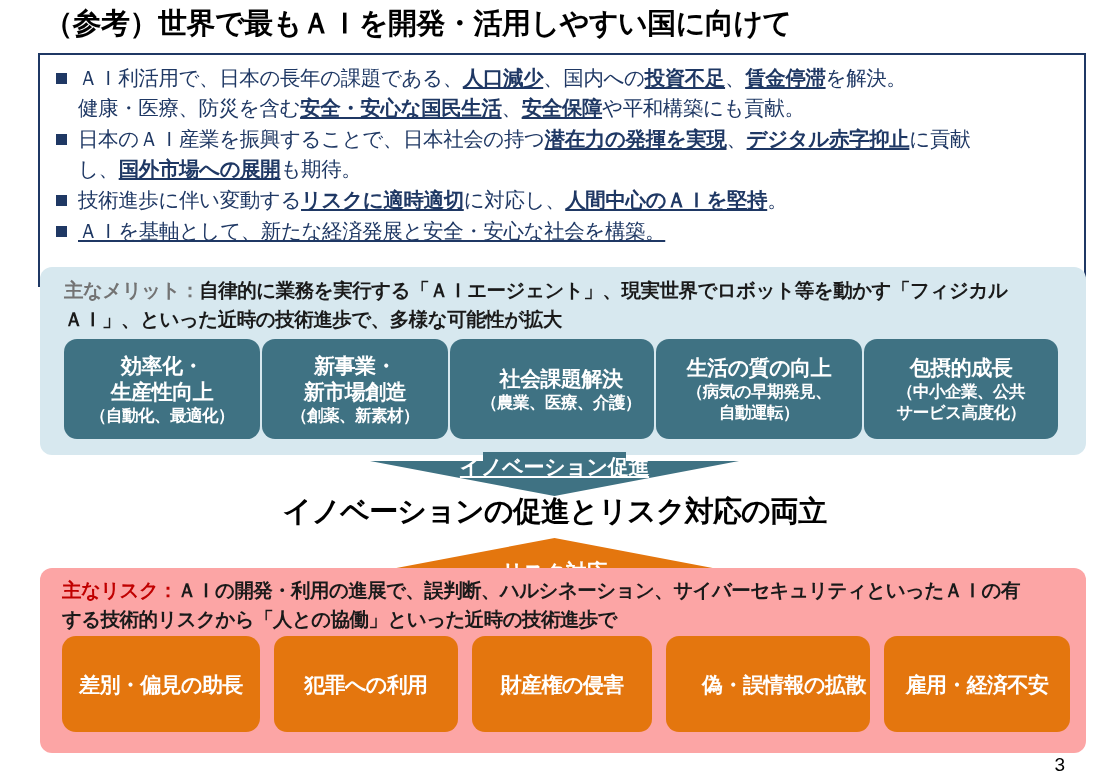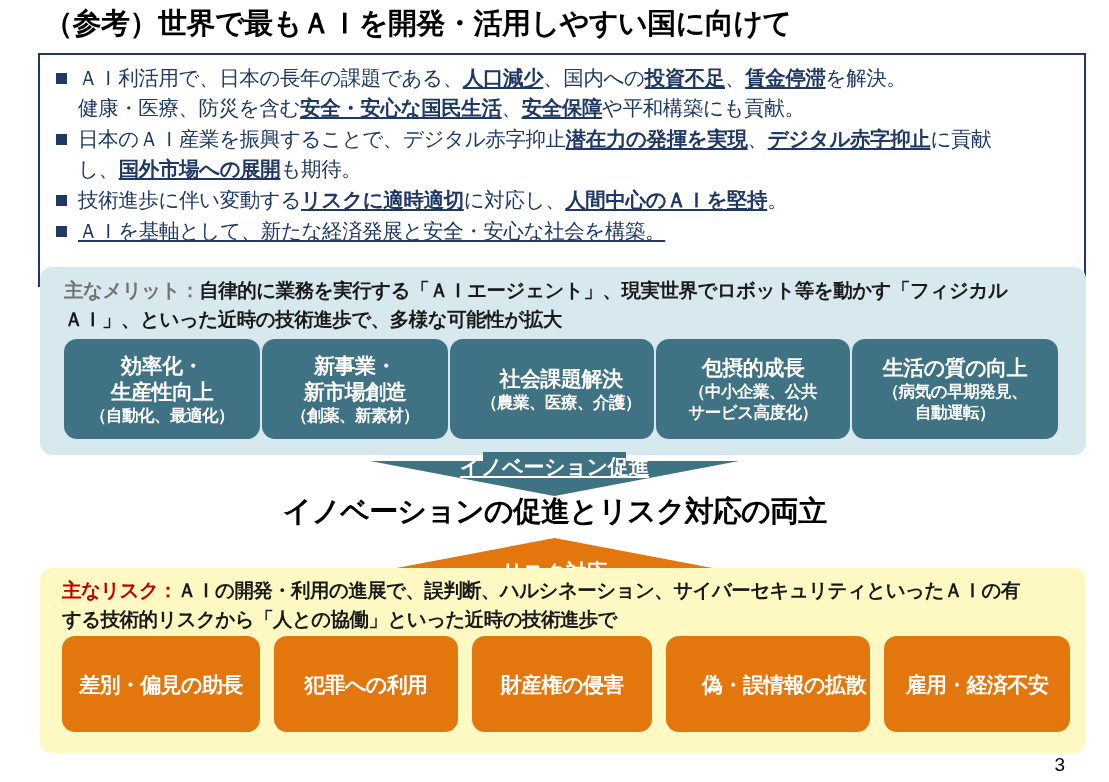--- a/index.html
+++ b/index.html
@@ -85,21 +85,21 @@
   .arrow-up .arrow-label{top:20px;}
 
   .center-text{
     position:absolute;left:0;top:492px;width:1109px;text-align:center;
     font-size:29px;font-weight:bold;color:#000000;letter-spacing:-0.8px;
   }
 
   
   .risk-panel{
     position:absolute;left:40px;top:568px;width:1046px;height:185px;
-    background:#fef9c3;border-radius:12px;
+    background:#fca5a5;border-radius:12px;
   }
   .risk-head{
     position:absolute;left:22px;top:8px;right:10px;
     font-size:19.5px;font-weight:bold;line-height:29px;
     color:#1a1a1a;letter-spacing:-0.6px;
   }
   .risk-head .lbl{color:#c00000;}
   .rbox-row{
     position:absolute;left:22px;top:68px;right:16px;
     display:flex;gap:14px;
@@ -126,21 +126,21 @@
   <div class="title">（参考）世界で最もＡＩを開発・活用しやすい国に向けて</div>
 
   <div class="bullet-box">
     <div class="bullet-list">
         <div class="bullet-row">
           <span class="bullet-marker"></span>
           <div class="bullet-text"><span class="pl">ＡＩ利活用で、日本の長年の課題である、</span><span class="b">人口減少</span><span class="pl">、国内への</span><span class="b">投資不足</span><span class="pl">、</span><span class="b">賃金停滞</span><span class="pl">を解決。</span><br><span class="pl">健康・医療、防災を含む</span><span class="b">安全・安心な国民生活</span><span class="pl">、</span><span class="b">安全保障</span><span class="pl">や平和構築にも貢献。</span></div>
         </div>
         <div class="bullet-row">
           <span class="bullet-marker"></span>
-          <div class="bullet-text"><span class="pl">日本のＡＩ産業を振興することで、デジタル赤字抑止</span><span class="b">潜在力の発揮を実現</span><span class="pl">、</span><span class="b">デジタル赤字抑止</span><span class="pl">に貢献</span><br><span class="pl">し、</span><span class="b">国外市場への展開</span><span class="pl">も期待。</span></div>
+          <div class="bullet-text"><span class="pl">日本のＡＩ産業を振興することで、日本社会の持つ</span><span class="b">潜在力の発揮を実現</span><span class="pl">、</span><span class="b">デジタル赤字抑止</span><span class="pl">に貢献</span><br><span class="pl">し、</span><span class="b">国外市場への展開</span><span class="pl">も期待。</span></div>
         </div>
         <div class="bullet-row">
           <span class="bullet-marker"></span>
           <div class="bullet-text"><span class="pl">技術進歩に伴い変動する</span><span class="b">リスクに適時適切</span><span class="pl">に対応し、</span><span class="b">人間中心のＡＩを堅持</span><span class="pl">。</span></div>
         </div>
         <div class="bullet-row strong">
           <span class="bullet-marker"></span>
           <div class="bullet-text"><span class="pl">ＡＩを基軸として、新たな経済発展と安全・安心な社会を構築。</span></div>
         </div>
       </div>
@@ -159,29 +159,29 @@
         </div>
         <div class="mbox" style="width: 186px;">
           <div class="l1">新事業・</div>
           <div class="l1">新市場創造</div>
           <div class="l2">（創薬、新素材）</div>
         </div>
         <div class="mbox" style="width: 204px; padding-left: 24px;">
           <div class="l1">社会課題解決</div>
           <div class="l2">（農業、医療、介護）</div>
         </div>
+        <div class="mbox" style="width: 206px;">
+          <div class="l1">生活の質の向上</div>
+          <div class="l2">（病気の早期発見、</div>
+          <div class="l2">自動運転）</div>
+        </div>
         <div class="mbox" style="width: 194px;">
           <div class="l1">包摂的成長</div>
           <div class="l2">（中小企業、公共</div>
           <div class="l2">サービス高度化）</div>
-        </div>
-        <div class="mbox" style="width: 206px;">
-          <div class="l1">生活の質の向上</div>
-          <div class="l2">（病気の早期発見、</div>
-          <div class="l2">自動運転）</div>
         </div>
       </div>
   </div>
 
   <div class="arrow-down">
     <svg width="369" height="44" viewBox="0 0 369 44">
       <polygon points="0,9 113,9 113,0 256,0 256,9 369,9 184.5,44" fill="#3f7283"></polygon>
     </svg>
     <div class="arrow-label">イノベーション促進</div>
   </div>
@@ -194,21 +194,21 @@
     </svg>
     <div class="arrow-label">リスク対応</div>
   </div>
 
   <div class="risk-panel">
     <div class="risk-head">
       <span class="lbl">主なリスク：</span><span>ＡＩの開発・利用の進展で、誤判断、ハルシネーション、サイバーセキュリティといったＡＩの有</span><br>
       <span>する技術的リスクから「人との協働」といった近時の技術進歩で</span>
     </div>
     <div class="rbox-row">
-        <div class="rbox" style="width: 206px;">
+        <div class="rbox" style="width: 206px; border-radius: 14px;">
           <div class="l1">差別・偏見の助長</div>
         </div>
         <div class="rbox" style="width: 192px;">
           <div class="l1">犯罪への利用</div>
         </div>
         <div class="rbox" style="width: 188px;">
           <div class="l1">財産権の侵害</div>
         </div>
         <div class="rbox" style="width: 212px; align-items: flex-end;">
           <div class="l1">偽・誤情報の拡散</div>

